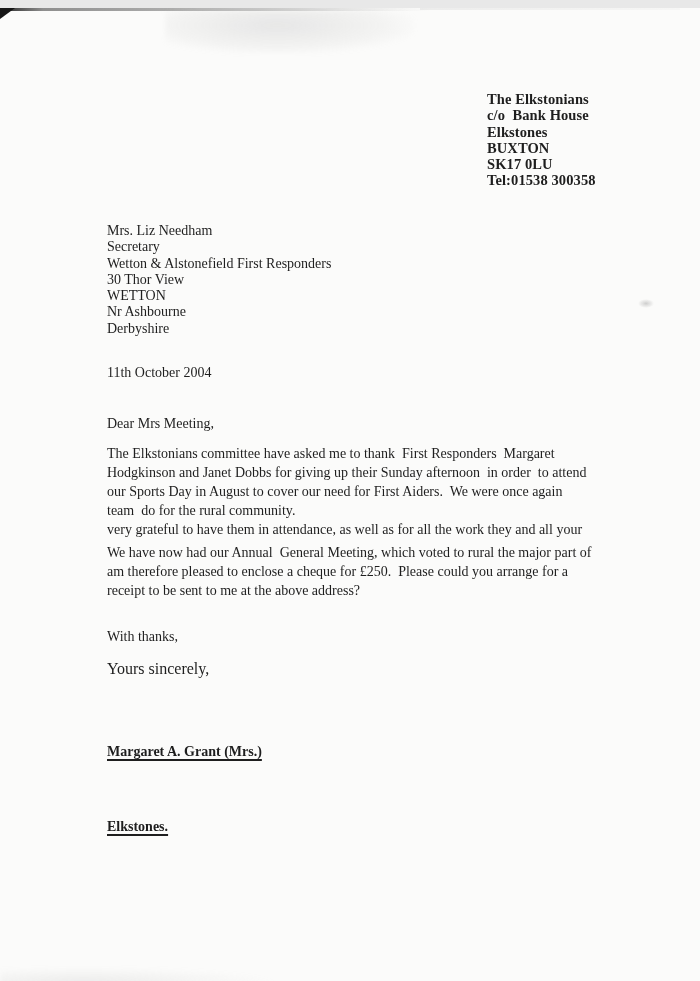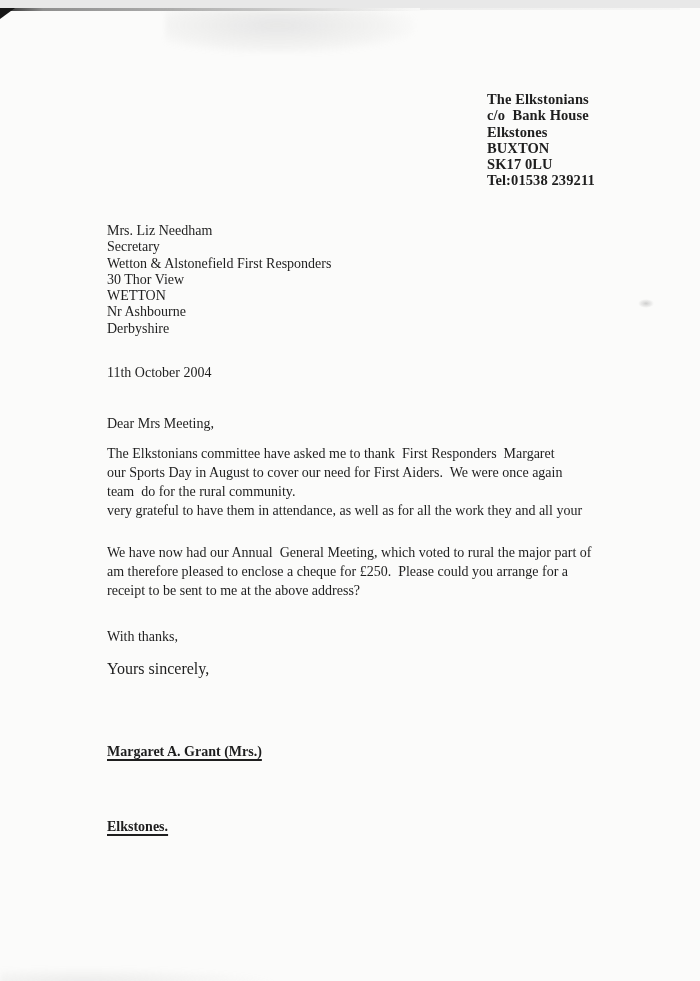--- a/index.html
+++ b/index.html
@@ -161,39 +161,40 @@
   <div class="mid-speck"></div>
   <div class="bottom-edge-line"></div>
   <div class="bottom-smudge"></div>
 
   <div class="sender">
     <div class="txt-line">The Elkstonians</div>
     <div class="txt-line">c/o  Bank House</div>
     <div class="txt-line">Elkstones</div>
     <div class="txt-line">BUXTON</div>
     <div class="txt-line">SK17 0LU</div>
-    <div class="txt-line">Tel:01538 239211</div>
+    <div class="txt-line">Tel:01538 300358</div>
   </div>
 
   <div class="recipient">
     <div class="txt-line">Mrs. Liz Needham</div>
     <div class="txt-line">Secretary</div>
     <div class="txt-line">Wetton &amp; Alstonefield First Responders</div>
     <div class="txt-line">30 Thor View</div>
     <div class="txt-line">WETTON</div>
     <div class="txt-line">Nr Ashbourne</div>
     <div class="txt-line">Derbyshire</div>
   </div>
 
   <div class="date-line txt-line">11th October 2004</div>
 
   <div class="salutation txt-line">Dear Mrs Meeting,</div>
 
   <div class="para para-1">
     <div class="txt-line">The Elkstonians committee have asked me to thank  First Responders  Margaret</div>
+    <div class="txt-line">Hodgkinson and Janet Dobbs for giving up their Sunday afternoon  in order  to attend</div>
     <div class="txt-line">our Sports Day in August to cover our need for First Aiders.  We were once again</div>
     <div class="txt-line">team  do for the rural community.</div>
     <div class="txt-line">very grateful to have them in attendance, as well as for all the work they and all your</div>
   </div>
 
   <div class="para para-2">
     <div class="txt-line">We have now had our Annual  General Meeting, which voted to rural the major part of</div>
     <div class="txt-line">am therefore pleased to enclose a cheque for £250.  Please could you arrange for a</div>
     <div class="txt-line">receipt to be sent to me at the above address?</div>
   </div>

